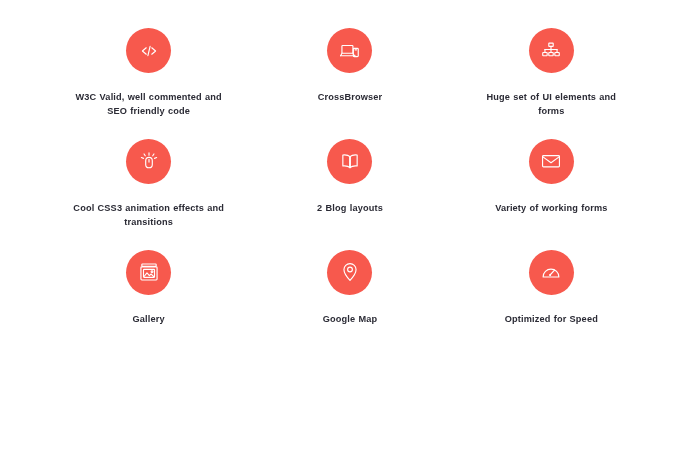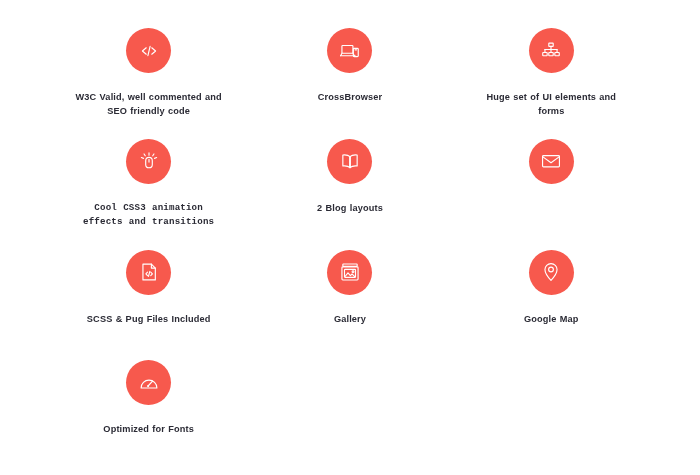--- a/index.html
+++ b/index.html
@@ -117,21 +117,21 @@
           <rect x="8.4" y="8" width="7.2" height="11.4" rx="3.6"></rect>
           <line x1="12" y1="10.4" x2="12" y2="13.2"></line>
           <line x1="12" y1="3.2" x2="12" y2="5.6"></line>
           <line x1="6.6" y1="4.3" x2="7.9" y2="6.3"></line>
           <line x1="17.4" y1="4.3" x2="16.1" y2="6.3"></line>
           <line x1="3.7" y1="8.2" x2="6.0" y2="9.1"></line>
           <line x1="20.3" y1="8.2" x2="18.0" y2="9.1"></line>
         </svg>
       </span>
     </div>
-    <div class="feature-label" style="color: rgb(43, 43, 53); font-family: Liberation Mono, monospace;">Cool CSS3 animation effects and transitions</div>
+    <div class="feature-label" style="color: rgb(43, 43, 53);">Cool CSS3 animation effects and transitions</div>
   </div>
 
   <div class="feature-item">
     <div class="icon-circle" style="background: rgb(247, 89, 77);">
       <span>
         <svg viewBox="0 0 24 24">
           <path d="M12 7.2 C10.2 5.5 7.3 5.1 4.2 5.4 V17.4 C7.3 17.1 10.2 17.5 12 19.2 Z"></path>
           <path d="M12 7.2 C13.8 5.5 16.7 5.1 19.8 5.4 V17.4 C16.7 17.1 13.8 17.5 12 19.2 Z"></path>
           <line x1="12" y1="7.2" x2="12" y2="19.2"></line>
         </svg>
@@ -143,36 +143,23 @@
 
   <div class="feature-item">
     <div class="icon-circle" style="background: rgb(247, 89, 77);">
       <span>
         <svg viewBox="0 0 24 24">
           <rect x="2.8" y="6.2" width="18.4" height="12.2" rx="1"></rect>
           <polyline points="2.8,7.2 12,14.0 21.2,7.2"></polyline>
         </svg>
       </span>
     </div>
-  </div>
-
-  <div class="feature-item">
-    <div class="icon-circle" style="background: rgb(247, 89, 77);">
-      <span>
-        <svg viewBox="0 0 24 24">
-          <path d="M5.4 3.4 H14.6 L18.9 7.7 V20.6 H5.4 Z"></path>
-          <polyline points="14.6,3.4 14.6,7.7 18.9,7.7"></polyline>
-          <polyline points="10.4,12.2 8.6,14.1 10.4,16.0"></polyline>
-          <polyline points="13.9,12.2 15.7,14.1 13.9,16.0"></polyline>
-          <line x1="12.9" y1="11.4" x2="11.4" y2="16.8"></line>
-        </svg>
-      </span>
-    </div>
-    <div class="feature-label" style="color: rgb(43, 43, 53);">SCSS &amp; Pug Files Included</div>
-  </div>
+    <div class="feature-label" style="color: rgb(43, 43, 53);">Variety of working forms</div>
+  </div>
+
 
   <div class="feature-item">
     <div class="icon-circle" style="background: rgb(247, 89, 77);">
       <span>
         <svg viewBox="0 0 24 24">
           <rect x="4.2" y="3.3" width="15.6" height="2.5" rx="0.6"></rect>
           <rect x="3.2" y="6.4" width="17.6" height="14.3" rx="1"></rect>
           <rect x="6.0" y="9.2" width="12.0" height="8.6" rx="0.6"></rect>
           <circle cx="15.3" cy="11.8" r="1.0"></circle>
           <polyline points="6.6,16.9 9.8,13.0 12.4,16.0 14.3,14.2 17.4,17.3"></polyline>
@@ -198,16 +185,16 @@
   <div class="feature-item">
     <div class="icon-circle" style="background: rgb(247, 89, 77);">
       <span>
         <svg viewBox="0 0 24 24">
           <path d="M3.4 17.4 A8.6 8.6 0 0 1 20.6 17.4 Z"></path>
           <line x1="15.9" y1="9.9" x2="11.2" y2="15.0"></line>
           <circle cx="11.0" cy="15.4" r="1.15" fill="#ffffff" stroke="none"></circle>
         </svg>
       </span>
     </div>
-    <div class="feature-label" style="color: rgb(43, 43, 53);">Optimized for Fonts</div>
+    <div class="feature-label" style="color: rgb(43, 43, 53);">Optimized for Speed</div>
   </div>
 
 </div>
 
 </body></html>

